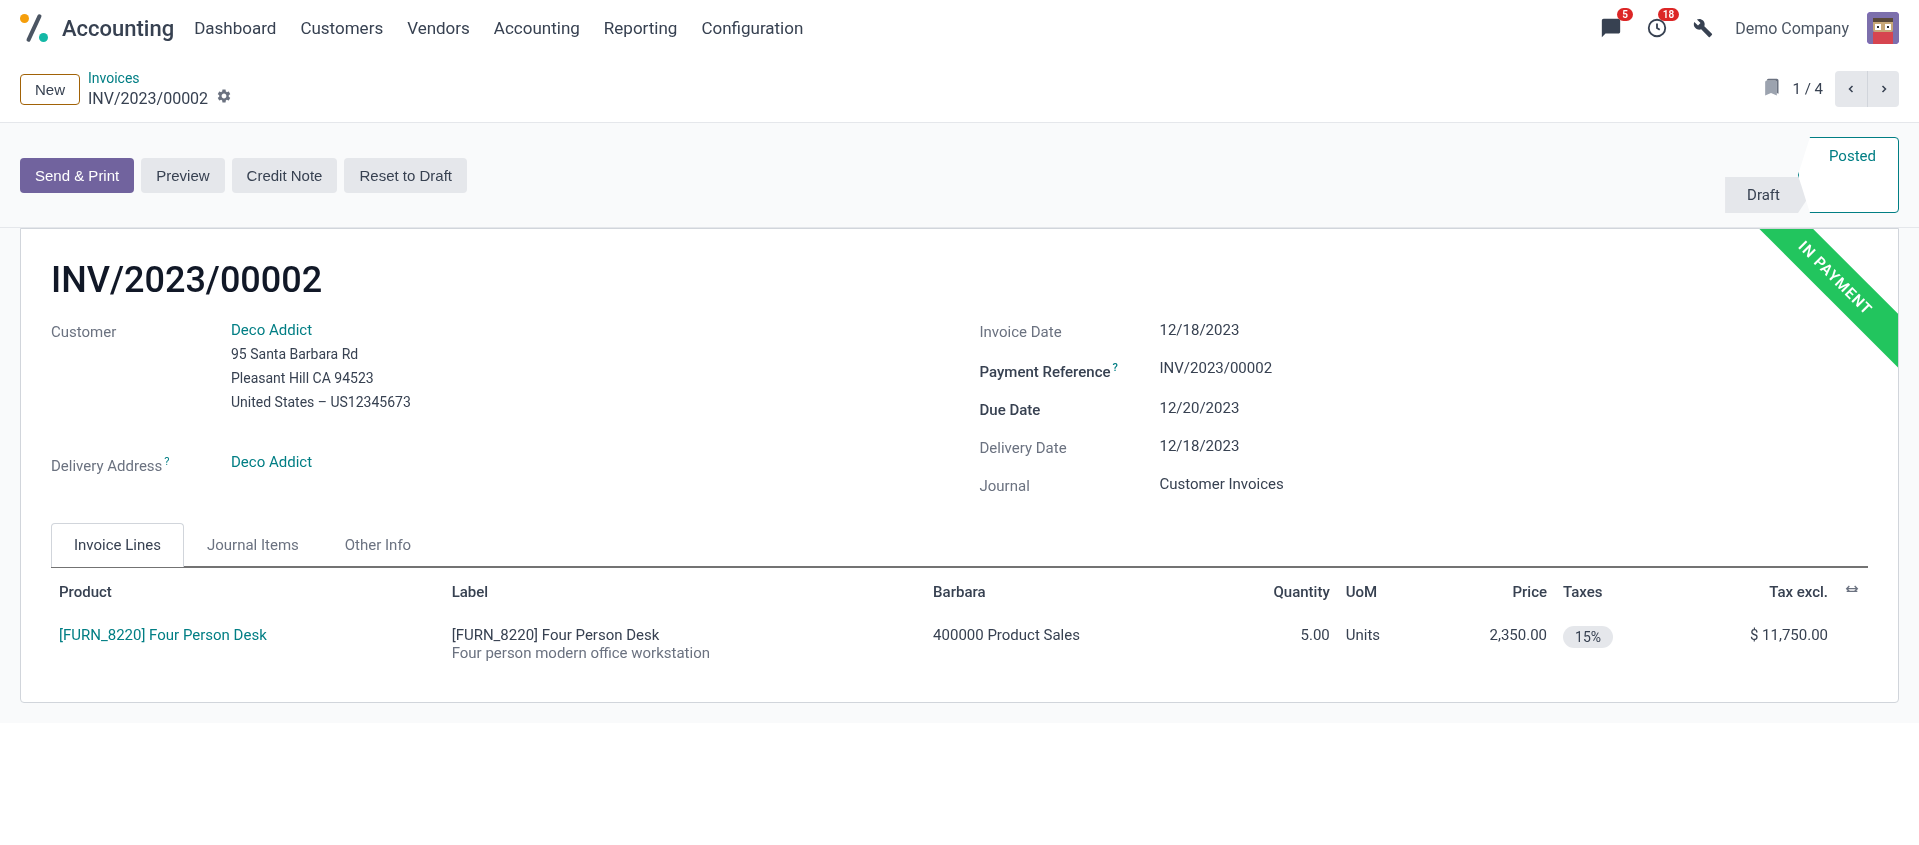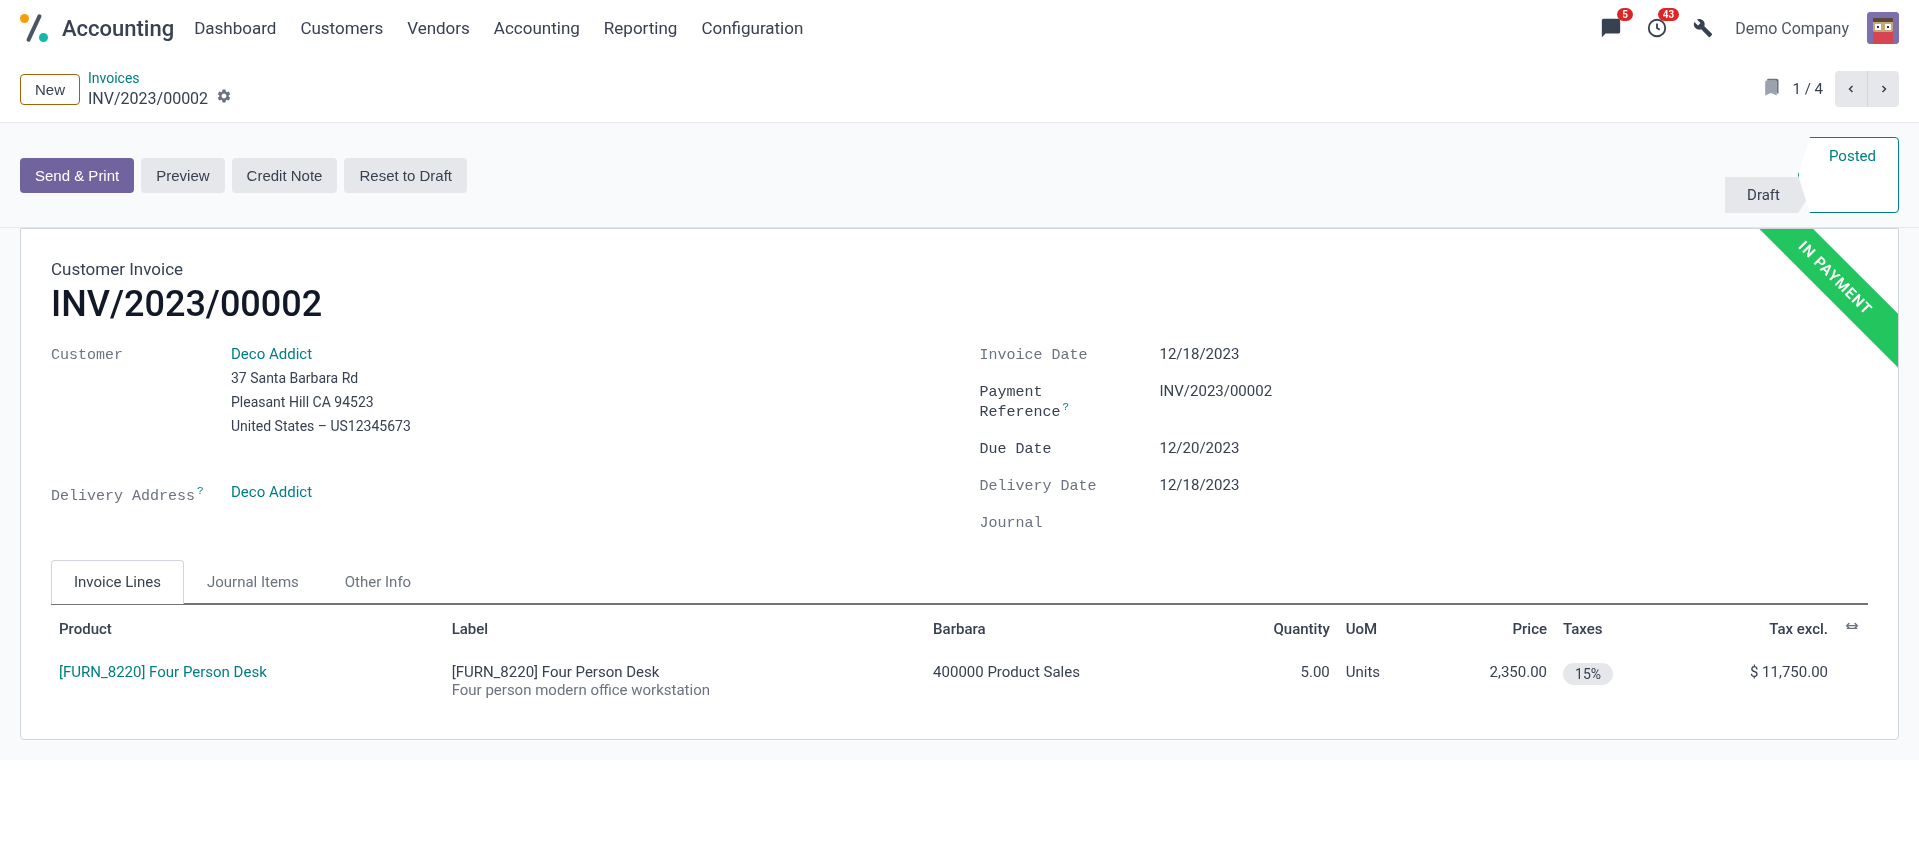--- a/index.html
+++ b/index.html
@@ -50,21 +50,21 @@
 .status-item.posted::before { content: ""; position: absolute; left: 0; top: 0; bottom: 0; width: 14px; }
 
 
 .sheet-container { padding: 0 20px 20px; background: #f9fafb; }
 .sheet { background: #fff; border: 1px solid #d1d5db; border-radius: 0 0 4px 4px; padding: 30px 30px; position: relative; overflow: hidden; }
 .ribbon { position: absolute; top: 30px; right: -56px; background: #22c55e; color: #fff; font-weight: 600; padding: 10px 70px; transform: rotate(45deg); font-size: 15px; letter-spacing: 1px; }
 .doc-label { font-size: 17px; color: #374151; margin-bottom: 4px; }
 .doc-title { font-size: 36px; font-weight: 500; color: #111827; margin-bottom: 20px; }
 .field-grid { display: grid; grid-template-columns: 1fr 1fr; gap: 0 40px; }
 .field-col { display: grid; grid-template-columns: 160px 1fr; gap: 18px 20px; align-items: start; }
-.field-label { color: #6b7280; font-size: 15px; padding-top: 2px; font-family: Liberation Mono, monospace; }
+.field-label { color: #6b7280; font-size: 15px; padding-top: 2px; }
 .field-label.strong { color: #374151; font-weight: 500; }
 .field-value { color: #374151; font-size: 15px; }
 .field-value.link { color: #017e84; cursor: pointer; }
 .addr { line-height: 1.7; margin-top: 4px; }
 .help-q { color: #017e84; font-size: 11px; vertical-align: super; margin-left: 2px; cursor: pointer; }
 
 
 .tabs { display: flex; margin-top: 28px; border-bottom: 2px solid #737373; }
 .tab { padding: 12px 22px; border: 1px solid transparent; border-bottom: none; cursor: pointer; font-size: 15px; color: #6b7280; }
 .tab.active { border-color: #d1d5db; background: #fff; color: #374151; border-radius: 4px 4px 0 0; margin-bottom: -1px; }
@@ -103,21 +103,21 @@
       <svg width="22" height="22" viewBox="0 0 24 24" fill="#374151">
           <path d="M20 2H4c-1.1 0-2 .9-2 2v18l4-4h14c1.1 0 2-.9 2-2V4c0-1.1-.9-2-2-2z"></path>
         </svg>
       <span class="badge">5</span>
     </div>
     <div class="icon-btn">
       <svg width="22" height="22" viewBox="0 0 24 24" fill="none" stroke="#374151" stroke-width="2">
           <circle cx="12" cy="12" r="9"></circle>
           <path d="M12 7v5l3 2"></path>
         </svg>
-      <span class="badge">43</span>
+      <span class="badge">18</span>
     </div>
     <div class="icon-btn">
       <svg width="20" height="20" viewBox="0 0 24 24" fill="#374151">
           <path d="M22.7 19l-9.1-9.1c.9-2.3.4-5-1.5-6.9-2-2-5-2.4-7.4-1.3L9 6 6 9 1.6 4.7C.4 7.1.9 10.1 2.9 12.1c1.9 1.9 4.6 2.4 6.9 1.5l9.1 9.1c.4.4 1 .4 1.4 0l2.3-2.3c.5-.4.5-1.1.1-1.4z"></path>
         </svg>
     </div>
     <div class="company-name">Demo Company</div>
     <div class="avatar">
       <svg width="32" height="32" viewBox="0 0 32 32">
         <rect width="32" height="32" fill="#7c6fac"></rect>
@@ -178,31 +178,30 @@
   <button class="btn-secondary">Reset to Draft</button>
   <div class="status-bar">
     <div class="status-item draft">Draft</div>
     <div class="status-item posted">Posted</div>
   </div>
 </div>
 
 <div class="sheet-container">
   <div class="sheet">
     <div class="ribbon">IN PAYMENT</div>
-    <div class="doc-label">Customer Invoice</div>
     <div class="doc-title">INV/2023/00002</div>
 
     <div class="field-grid">
 
       <div class="field-col">
         <div class="field-label">Customer</div>
         <div>
           <div class="field-value link">Deco Addict</div>
           <div class="addr">
-            <div>37 Santa Barbara Rd</div>
+            <div>95 Santa Barbara Rd</div>
             <div>Pleasant Hill CA 94523</div>
             <div>United States – US12345673</div>
           </div>
         </div>
 
         <div class="field-label">
           <span>Delivery Address</span><span class="help-q">?</span>
         </div>
         <div class="field-value link">Deco Addict</div>
       </div>
@@ -216,20 +215,21 @@
         </div>
         <div class="field-value">INV/2023/00002</div>
 
         <div class="field-label strong">Due Date</div>
         <div class="field-value">12/20/2023</div>
 
         <div class="field-label">Delivery Date</div>
         <div class="field-value">12/18/2023</div>
 
         <div class="field-label">Journal</div>
+        <div class="field-value">Customer Invoices</div>
       </div>
     </div>
 
     <div class="tabs">
       <div class="tab active">Invoice Lines</div>
       <div class="tab">Journal Items</div>
       <div class="tab">Other Info</div>
     </div>
 
     <table class="tbl">

